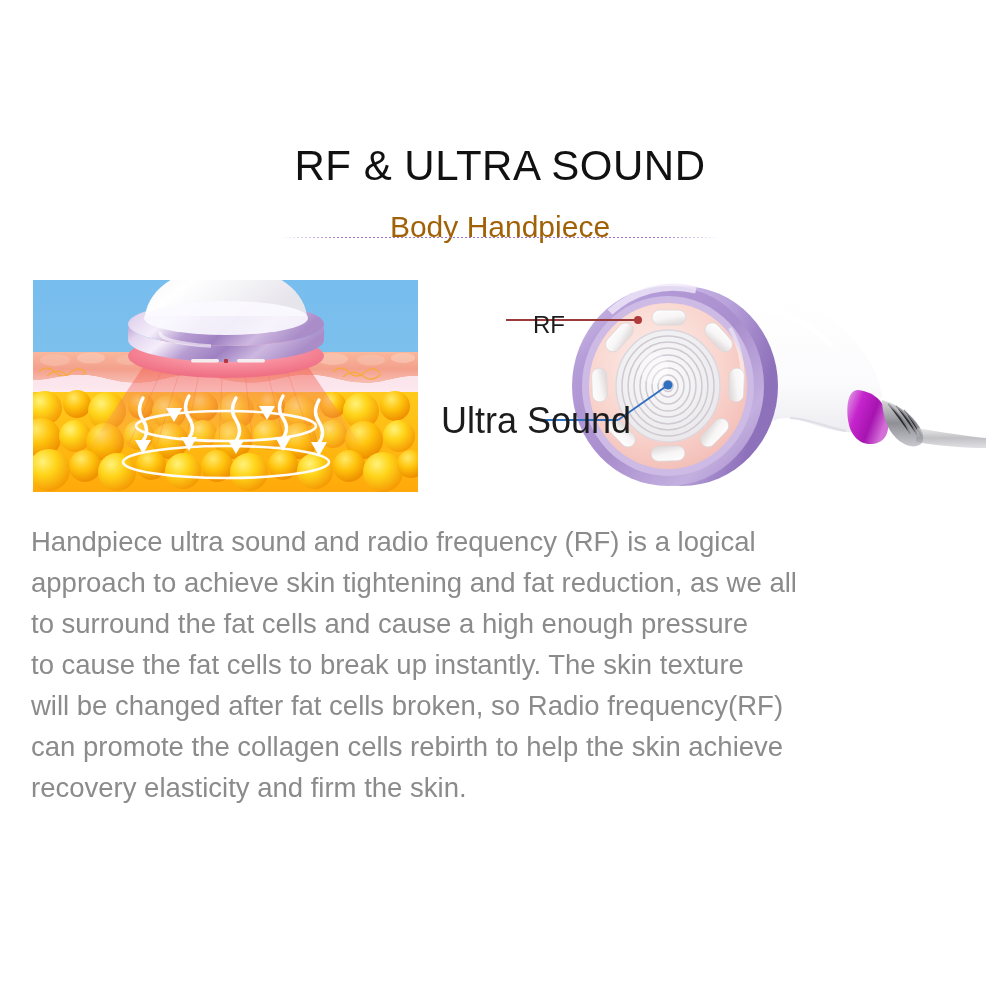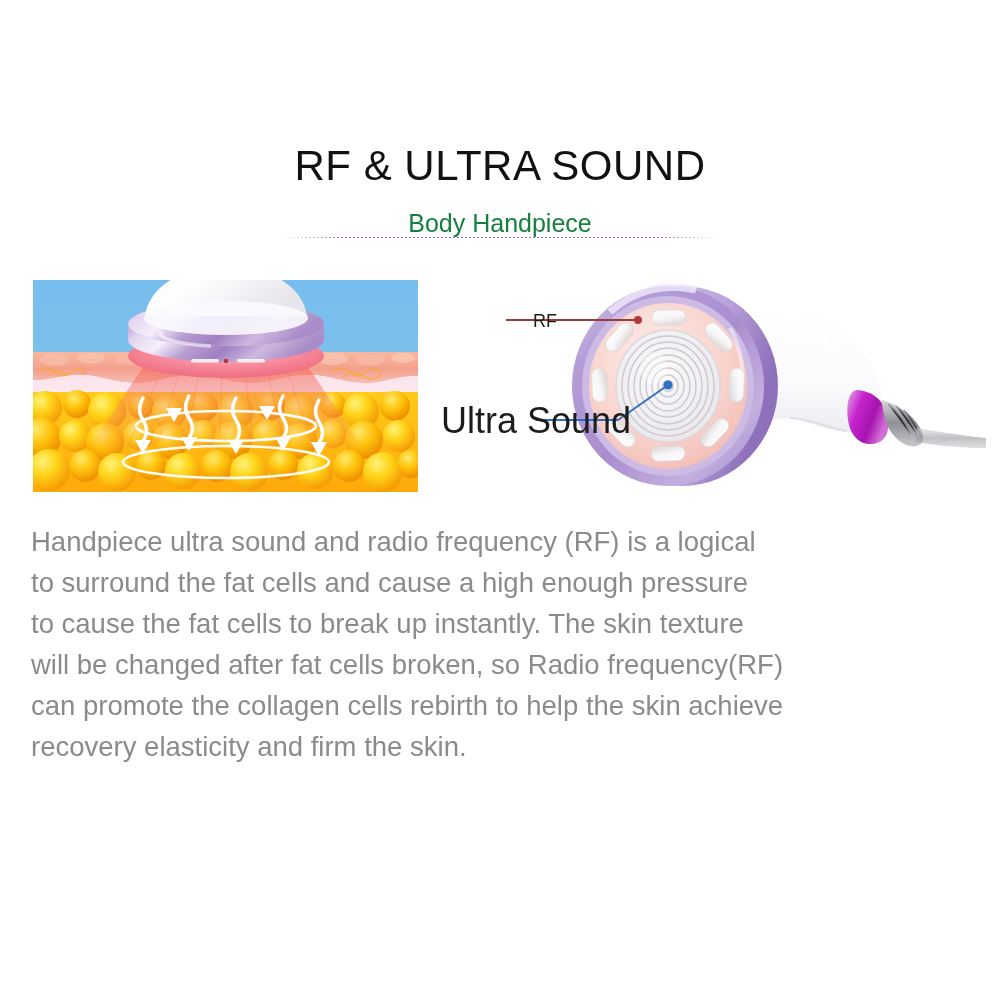--- a/index.html
+++ b/index.html
@@ -29,22 +29,22 @@
   }
   .title {
     font-size: 42px;
     letter-spacing: 0.5px;
     color: #111111;
     font-weight: 400;
     line-height: 1.05;
     margin: 16px;
   }
   .subtitle {
-    font-size: 25px;
-    color: #15803d;
+    font-size: 30px;
+    color: #a16207;
     font-weight: 400;
     margin: 22px 0 0 0;
     line-height: 1.1;
   }
   .divider-wrap {
     position: absolute;
     top: 236px;
     left: 280px;
     width: 440px;
     height: 4px;
@@ -83,21 +83,21 @@
   
   .callout {
     position: absolute;
     color: #1c1c1c;
     font-weight: 400;
     white-space: nowrap;
   }
   .callout-rf {
     left: 533px;
     top: 311px;
-    font-size: 18px;
+    font-size: 24px;
   }
   .callout-us {
     left: 441px;
     top: 400px;
     font-size: 36px;
   }
 
   
   .body-copy {
     position: absolute;
@@ -444,20 +444,21 @@
         <circle cx="238" cy="117" r="4.5" fill="#2f6fbf"></circle>
       </g>
     </svg>
   </div>
 
   <div class="callout callout-rf">RF</div>
   <div class="callout callout-us">Ultra Sound</div>
 
   <div class="body-copy">
     <span class="line">Handpiece ultra sound and radio frequency (RF) is a logical</span>
+    <span class="line">approach to achieve skin tightening and fat reduction, as we all</span>
     <span class="line">to surround the fat cells and cause a high enough pressure</span>
     <span class="line">to cause the fat cells to break up instantly. The skin texture</span>
     <span class="line">will be changed after fat cells broken, so Radio frequency(RF)</span>
     <span class="line">can promote the collagen cells rebirth to help the skin achieve</span>
     <span class="line">recovery elasticity and firm the skin.</span>
   </div>
 
 </div>
 
 </body></html>

